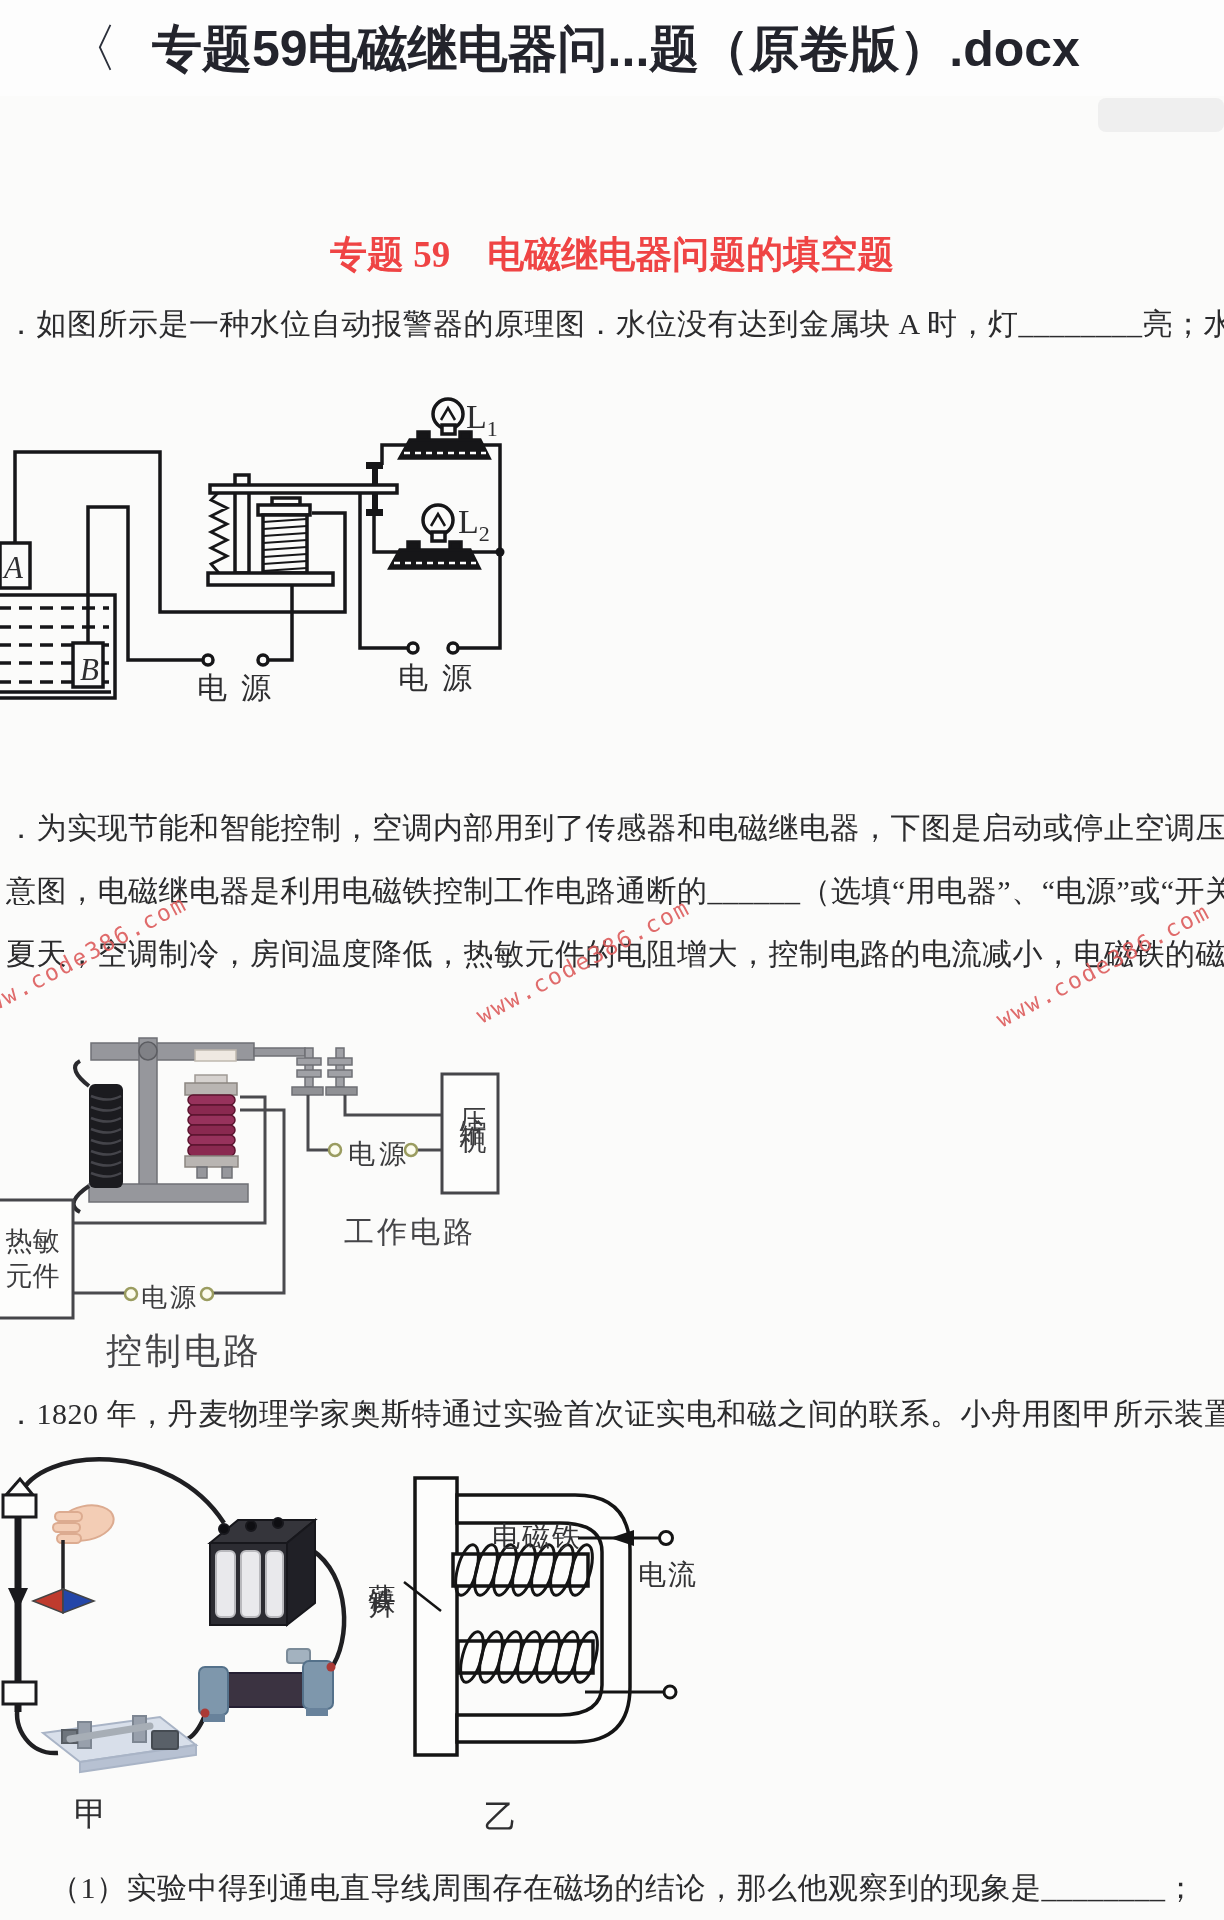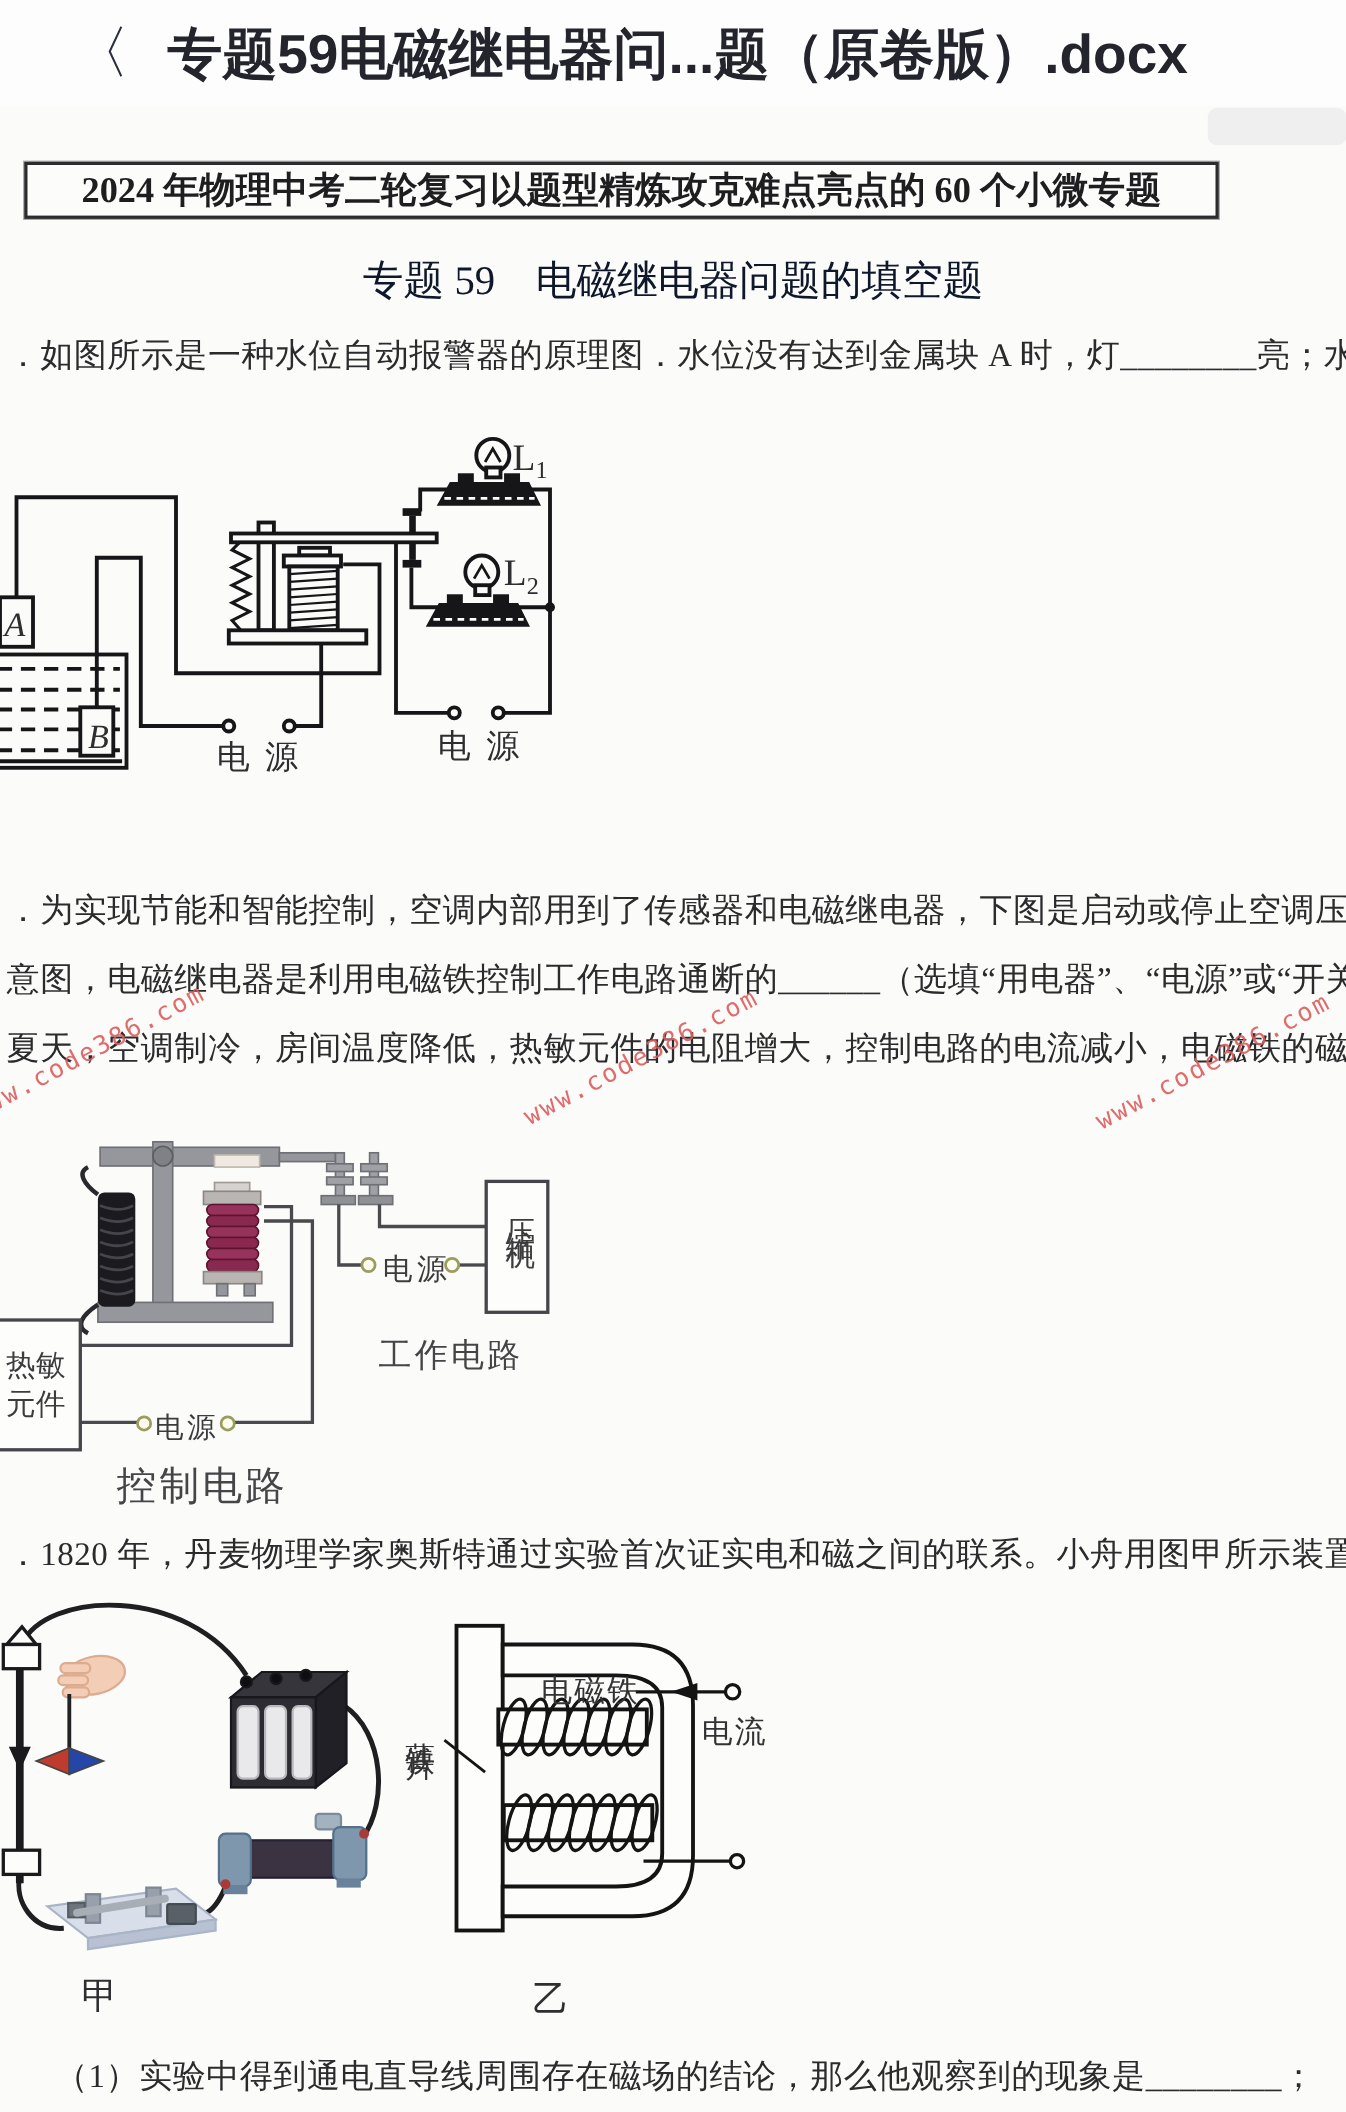--- a/index.html
+++ b/index.html
@@ -16,21 +16,21 @@
   .appbar .title { position:absolute; left:152px; top:16px; width:1080px; overflow:hidden;
     white-space:nowrap; font-family:"Liberation Sans",sans-serif; font-size:50px; font-weight:700;
     color:#23242c; letter-spacing:0px; }
   .shade { position:absolute; left:1098px; top:98px; width:126px; height:34px; background:#efefef; border-radius:8px; }
   
   .banner-box { position:absolute; left:22px; top:147px; width:1086px; height:52px;
     border:3px solid #2c2c2e; box-shadow:0 0 0 1px #a7a7a7; background:#fcfcfb;
     display:flex; align-items:center; justify-content:center; }
   .banner-box .txt { font-size:33px; font-weight:700; color:#1e1e20; white-space:nowrap; }
   .section-title { position:absolute; left:0; top:230px; width:1224px; text-align:center;
-    font-size:37px; font-weight:400; color:#0f172a; }
+    font-size:37px; font-weight:700; color:#ef4444; }
   .para { position:absolute; left:6px; width:1300px; font-size:30px; color:#2b2b2d; letter-spacing:0.5px; }
   .para .ln { white-space:nowrap; overflow:hidden; width:1218px; }
   .q1 { top:292px; } .q1 .ln { line-height:64px; }
   .q2 { top:796px; } .q2 .ln { line-height:63px; }
   .q3 { top:1392px; } .q3 .ln { line-height:44px; }
   .q4 { top:1866px; } .q4 .ln { line-height:44px;margin-left:44px; }
   
   svg { position:absolute; display:block; }
   .fig1 { left:0; top:392px; }
   .fig2 { left:0; top:1030px; }
@@ -71,23 +71,20 @@
 <body>
 
 <div class="page">
 
   <div class="appbar">
     <span class="back">〈</span>
     <span class="title">专题59电磁继电器问...题（原卷版）.docx</span>
   </div>
   <div class="shade"></div>
 
-  <div class="banner-box">
-    <span class="txt">2024 年物理中考二轮复习以题型精炼攻克难点亮点的 60 个小微专题</span>
-  </div>
 
   <div class="section-title">专题 59　电磁继电器问题的填空题</div>
 
   <div class="para q1">
     <div class="ln">．如图所示是一种水位自动报警器的原理图．水位没有达到金属块 A 时，灯________亮；水位</div>
   </div>
 
   <svg class="fig1" width="512" height="320" viewBox="0 0 512 320" fill="none">
     <g stroke="#161618" stroke-width="3.5" fill="none">
 

